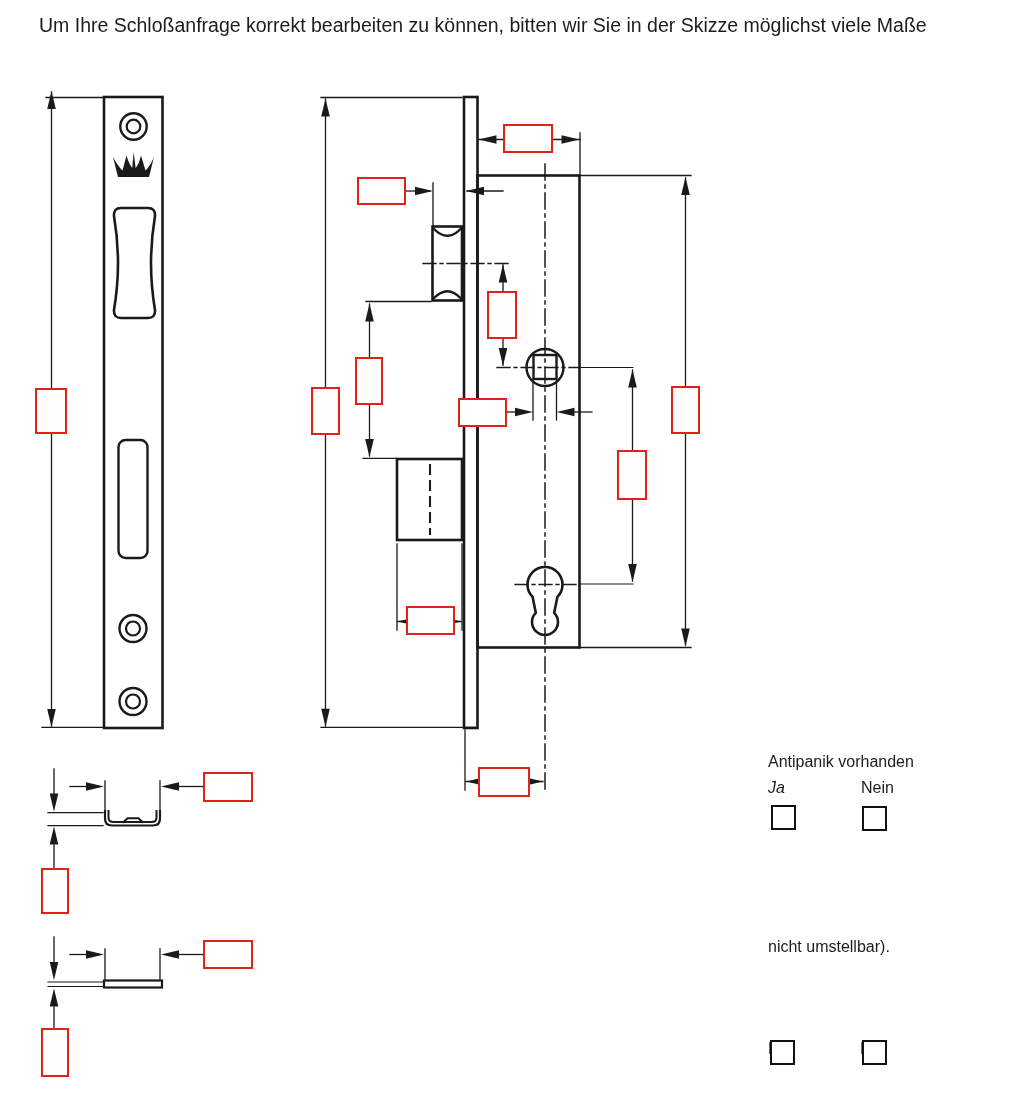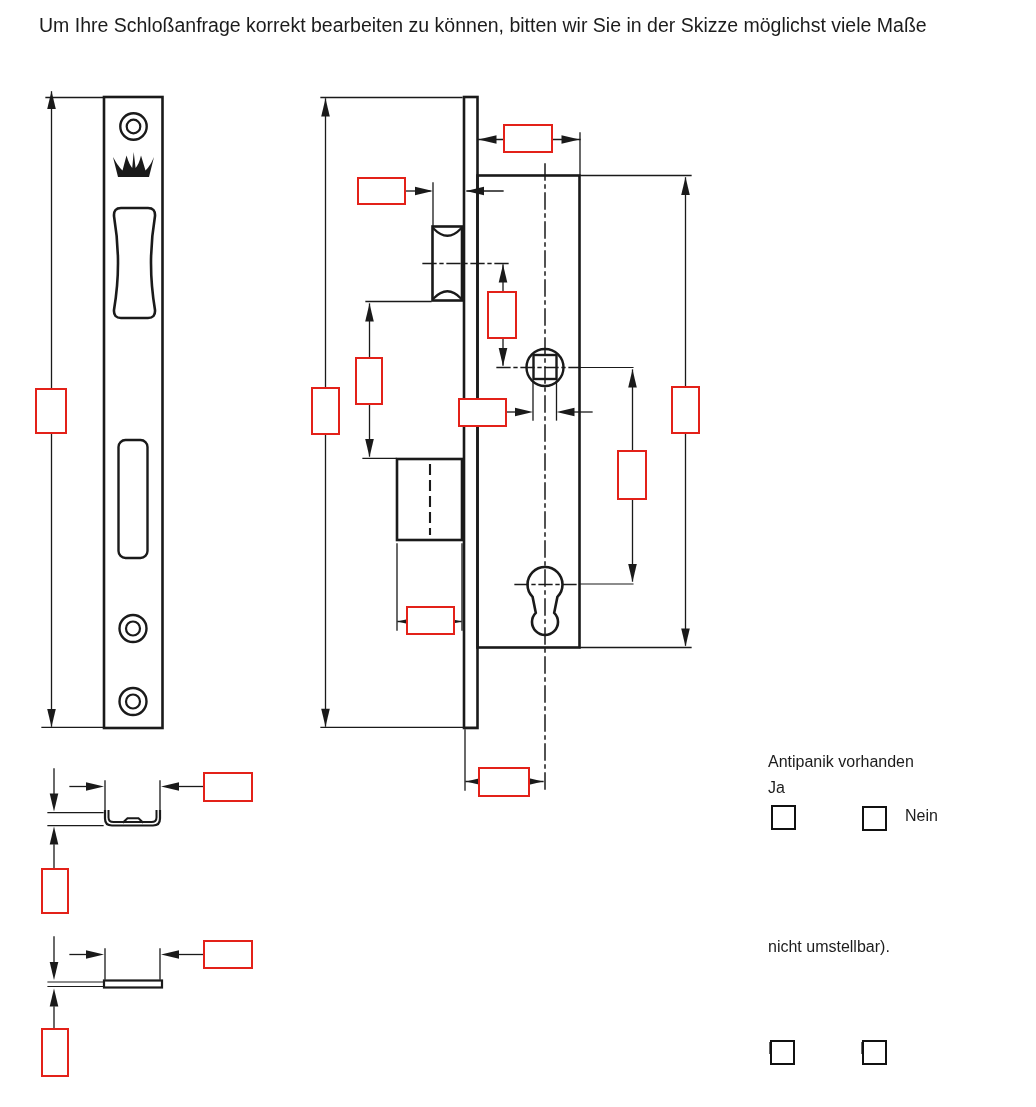--- a/index.html
+++ b/index.html
@@ -175,22 +175,22 @@
       <div class="dim-box" style="left: 671px; top: 386px; width: 29px; height: 48px; border-color: rgb(227, 33, 25);"></div>
       <div class="dim-box" style="left: 406px; top: 606px; width: 49px; height: 29px; border-color: rgb(227, 33, 25);"></div>
       <div class="dim-box" style="left: 478px; top: 767px; width: 52px; height: 30px; border-color: rgb(227, 33, 25);"></div>
       <div class="dim-box" style="left: 203px; top: 772px; width: 50px; height: 30px; border-color: rgb(227, 33, 25);"></div>
       <div class="dim-box" style="left: 41px; top: 868px; width: 28px; height: 46px; border-color: rgb(227, 33, 25);"></div>
       <div class="dim-box" style="left: 203px; top: 940px; width: 50px; height: 29px; border-color: rgb(227, 33, 25);"></div>
       <div class="dim-box" style="left: 41px; top: 1028px; width: 28px; height: 49px; border-color: rgb(227, 33, 25);"></div>
     </div>
 
   <div class="label" style="left:768px;top:749px;">Antipanik vorhanden</div>
-  <div class="label" style="left:768px;top:775px;">Ja</div>
-  <div class="label" style="left:861px;top:803px;margin-left:44px;">Nein</div>
+  <div class="label" style="left:768px;top:775px;font-style:italic;">Ja</div>
+  <div class="label" style="left:861px;top:775px;">Nein</div>
   <div class="checkbox" style="left:771px;top:805px;"></div>
   <div class="checkbox" style="left:862px;top:806px;"></div>
 
   <div class="label" style="left:768px;top:882px;">
     <div>nicht umstellbar).</div>
   </div>
   <div class="label" style="left:768px;top:984px;">
     <div>DIN</div>
     
   </div>

